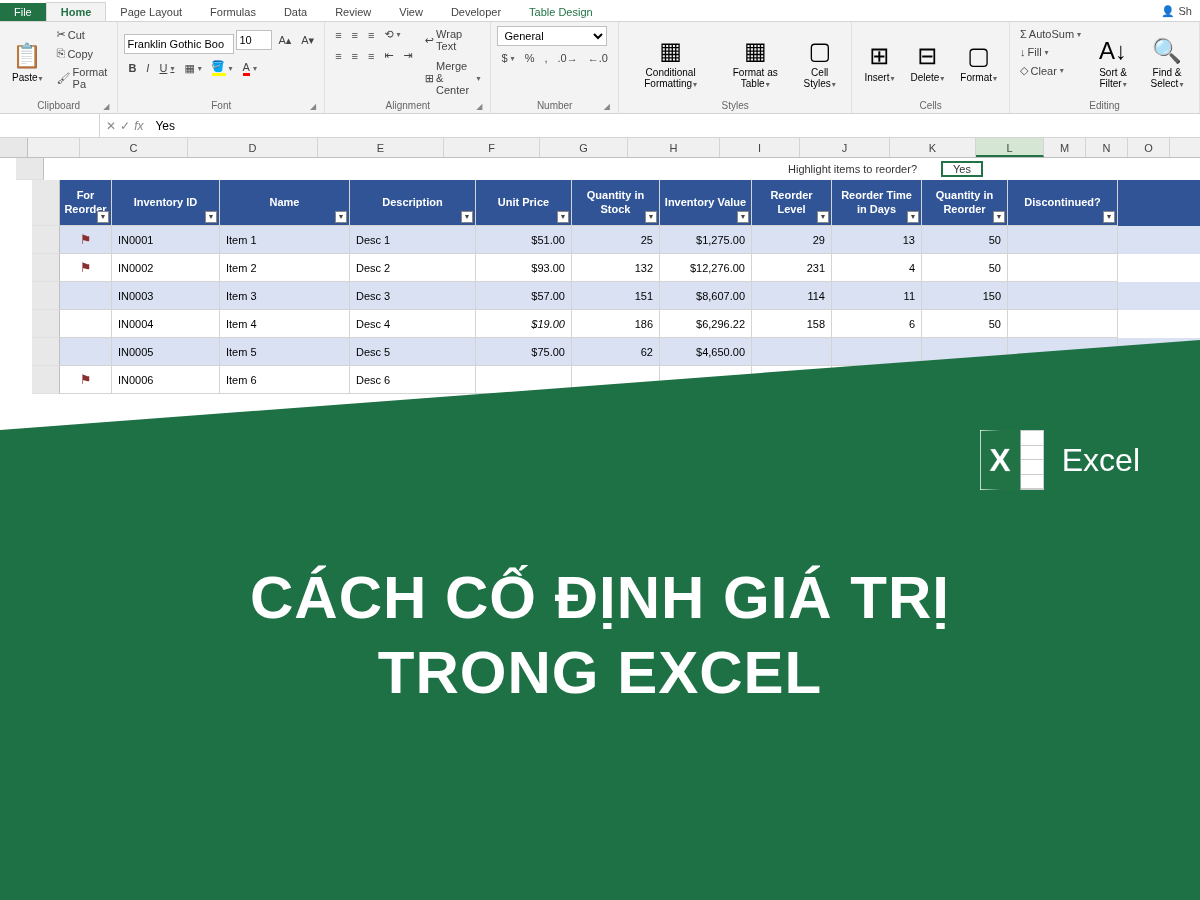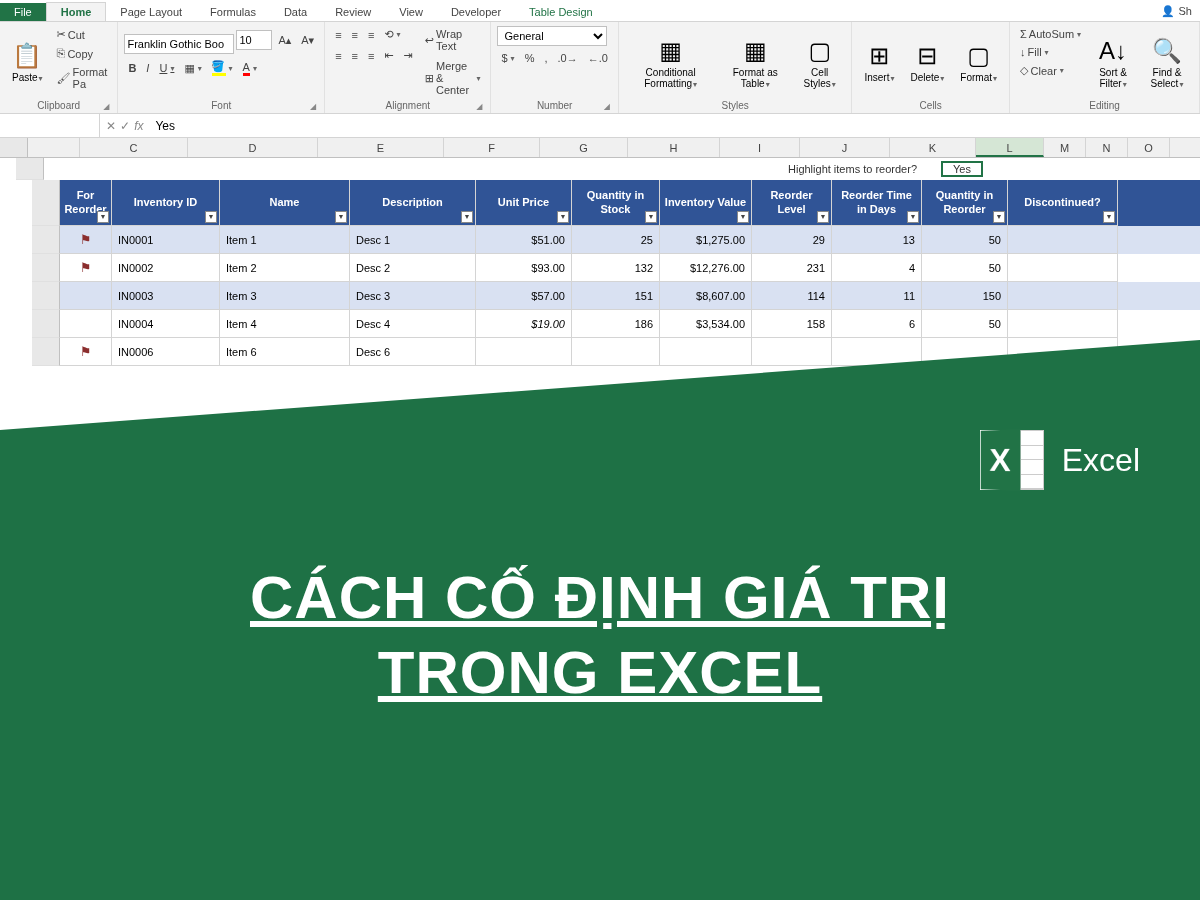--- a/index.html
+++ b/index.html
@@ -66,21 +66,21 @@
 .drow.even { background: #fff; }
 .flag { color: #8b2e2e; font-size: 13px; }
 .overlay-shape { position: absolute; bottom: 0; left: 0; width: 1200px; height: 560px; }
 .overlay-shape svg { width: 100%; height: 100%; display: block; }
 .excel-logo { position: absolute; right: 60px; top: 430px; display: flex; align-items: center; gap: 18px; }
 .excel-logo .xbox { width: 64px; height: 60px; background: #fff; position: relative; display: flex; }
 .excel-logo .xbox .left { width: 40px; background: #217346; display: flex; align-items: center; justify-content: center; color: #fff; font-size: 32px; font-weight: bold; transform: perspective(100px) rotateY(-8deg); }
 .excel-logo .xbox .right { flex: 1; background: #fff; border: 1px solid #ccc; display: flex; flex-direction: column; }
 .excel-logo .xbox .right div { flex: 1; border-bottom: 1px solid #ccc; }
 .excel-logo .txt { color: #fff; font-size: 32px; font-weight: 300; }
-.headline { position: absolute; left: 0; right: 0; top: 560px; text-align: center; color: #fff; font-size: 60px; font-weight: 800; line-height: 1.25; letter-spacing: 1px; text-decoration: underline; }
+.headline { position: absolute; left: 0; right: 0; top: 560px; text-align: center; color: #fff; font-size: 60px; font-weight: 800; line-height: 1.25; letter-spacing: 1px; }
 </style>
 </head>
 <body>
 
 <div class="ribbon-tabs">
   <div class="ribbon-tab file">File</div>
   <div class="ribbon-tab active">Home</div>
   <div class="ribbon-tab">Page Layout</div>
   <div class="ribbon-tab">Formulas</div>
   <div class="ribbon-tab">Data</div>
@@ -359,24 +359,40 @@
         <div class="drow even">
           <div class="rownum"></div>
           <div class="cell" style="width: 52px; justify-content: center;">
             <span class="flag"></span>
           </div>
           <div class="cell" style="width: 108px;">IN0004</div>
           <div class="cell" style="width: 130px;">Item 4</div>
           <div class="cell" style="width: 126px;">Desc 4</div>
           <div class="cell num" style="width: 96px; font-style: italic;">$19.00</div>
           <div class="cell num" style="width: 88px;">186</div>
-          <div class="cell num" style="width: 92px;">$3,534.00</div>
+          <div class="cell num" style="width: 92px;">$6,296.22</div>
           <div class="cell num" style="width: 80px;">158</div>
           <div class="cell num" style="width: 90px;">6</div>
           <div class="cell num" style="width: 86px;">50</div>
+          <div class="cell" style="width: 110px;"></div>
+        </div>
+        <div class="drow odd">
+          <div class="rownum"></div>
+          <div class="cell" style="width: 52px; justify-content: center;">
+            <span class="flag"></span>
+          </div>
+          <div class="cell" style="width: 108px;">IN0005</div>
+          <div class="cell" style="width: 130px;">Item 5</div>
+          <div class="cell" style="width: 126px;">Desc 5</div>
+          <div class="cell num" style="width: 96px;">$75.00</div>
+          <div class="cell num" style="width: 88px;">62</div>
+          <div class="cell num" style="width: 92px;">$4,650.00</div>
+          <div class="cell num" style="width: 80px;"></div>
+          <div class="cell num" style="width: 90px;"></div>
+          <div class="cell num" style="width: 86px;"></div>
           <div class="cell" style="width: 110px;"></div>
         </div>
         <div class="drow even">
           <div class="rownum"></div>
           <div class="cell" style="width: 52px; justify-content: center;">
             <span class="flag">⚑</span>
           </div>
           <div class="cell" style="width: 108px;">IN0006</div>
           <div class="cell" style="width: 130px;">Item 6</div>
           <div class="cell" style="width: 126px;">Desc 6</div>

